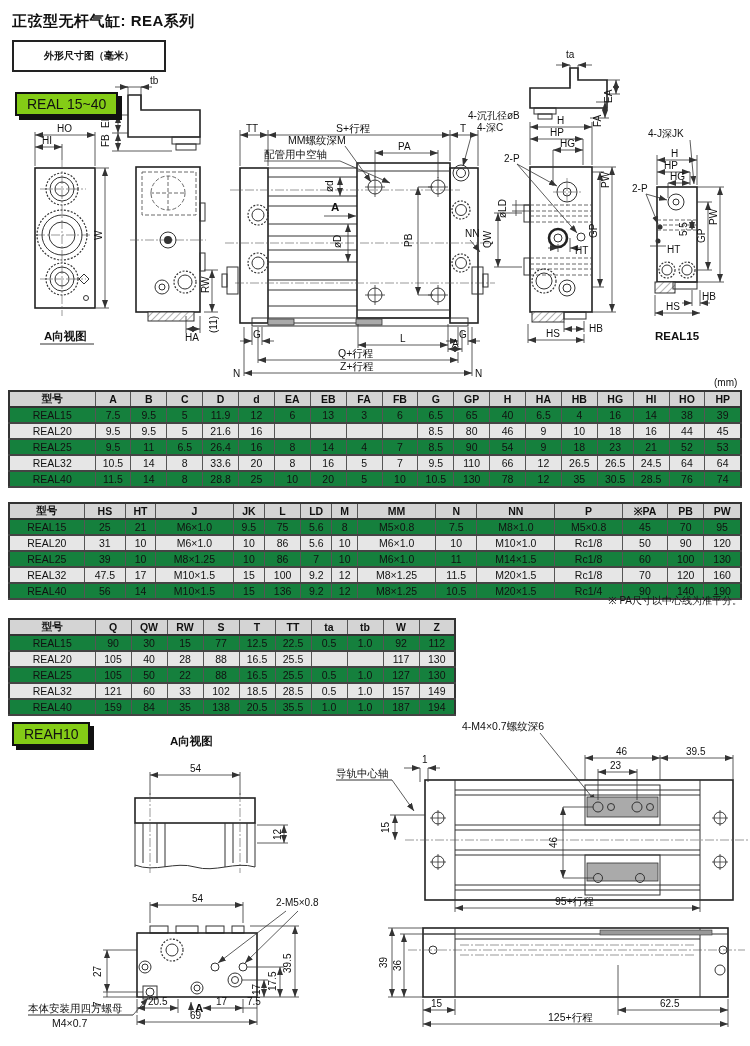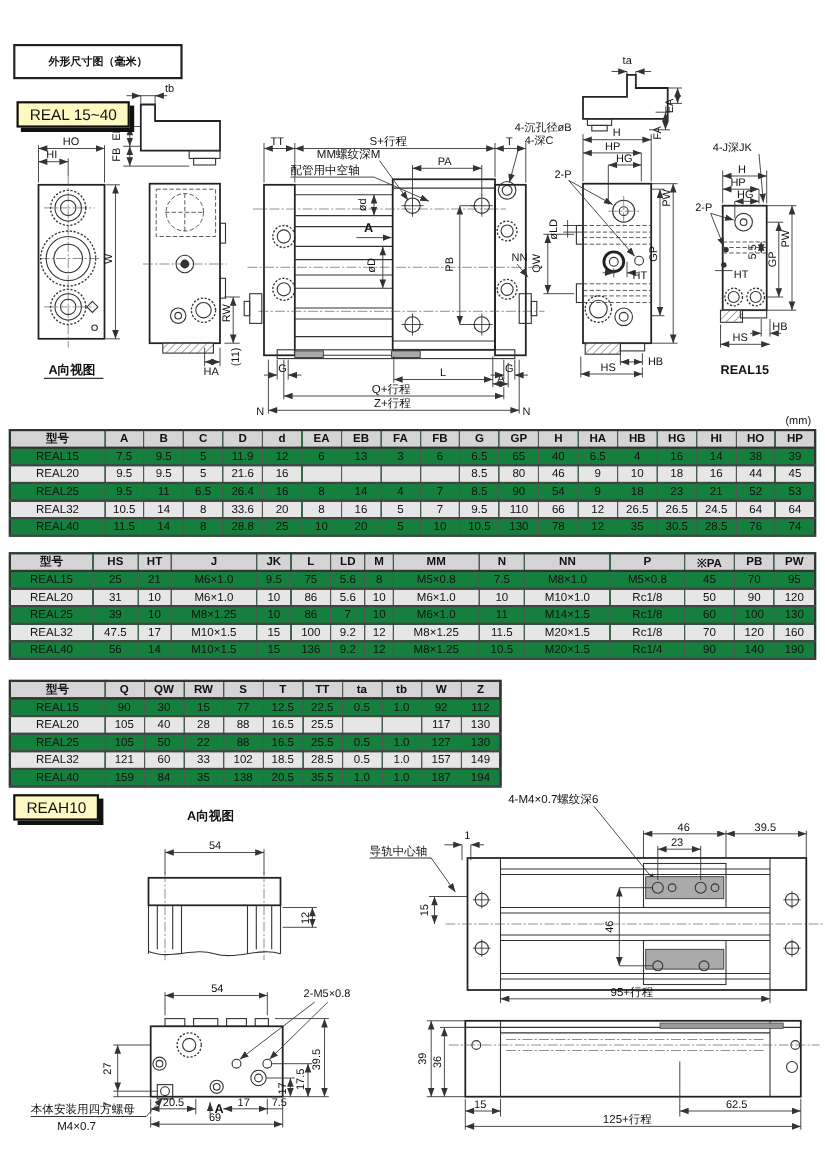--- a/index.html
+++ b/index.html
@@ -1,19 +1,19 @@
 <!DOCTYPE html>
 <html><head>
 <meta charset="utf-8">
 <style>
   html,body{margin:0;padding:0}
   .page{position:relative;width:750px;height:1046px;background:#fff;font-family:"Liberation Sans",sans-serif;color:#111;overflow:hidden}
   .title{position:absolute;left:12px;top:12px;font-size:15px;font-weight:bold;letter-spacing:.5px}
   .dimbox{position:absolute;left:12px;top:40px;width:150px;height:28px;border:2px solid #222;display:flex;align-items:center;justify-content:center;font-size:10px;font-weight:bold}
-  .shadowbox{position:absolute;background:#fef9c3;border:2px solid #111;box-shadow:4px 4px 0 #111;font-size:14px;padding:2px 10px;z-index:5}
+  .shadowbox{position:absolute;background:#84cc16;border:2px solid #111;box-shadow:4px 4px 0 #111;font-size:14px;padding:2px 10px;z-index:5}
   .realbox{left:15px;top:92px}
   .reahbox{left:12px;top:722px}
   .unit{position:absolute;left:714px;top:377px;font-size:10px}
   .fnote{position:absolute;left:420px;top:593px;width:322px;text-align:right;font-size:10px}
   svg{position:absolute;left:0}
   #d1svg{top:40px}
   #d2svg{top:715px}
   table{position:absolute;border-collapse:collapse;font-size:10.5px;text-align:center;background:#15803d}
   th{background:#d4d4d4;font-weight:bold}
   th,td{border-left:1px solid #555;border-right:1px solid #555;height:14px;padding:0 1px;white-space:nowrap;overflow:hidden}
@@ -35,20 +35,21 @@
   text{font-family:"Liberation Sans",sans-serif;font-size:10px;fill:#111}
   .cn{font-size:10.5px}
   .bt{font-weight:bold;font-size:11.5px}
   .gry{fill:#aaa;stroke:#333;stroke-width:.8}
 </style>
 </head>
 <body>
 
 <div class="page">
 
+  <div class="title">正弦型无杆气缸: REA系列</div>
   <div class="dimbox">外形尺寸图（毫米）</div>
   <div class="shadowbox realbox">REAL 15~40</div>
   <div class="unit">(mm)</div>
 
   <svg id="d1svg" width="750" height="338" viewBox="0 0 750 338">
     <defs>
       <marker id="ma" markerWidth="10" markerHeight="8" refX="8" refY="3" orient="auto" markerUnits="userSpaceOnUse">
           <path d="M0,0 L8,3 L0,6 Z" fill="#333"></path>
         </marker>
       <marker id="ms" markerWidth="10" markerHeight="8" refX="0" refY="3" orient="auto" markerUnits="userSpaceOnUse">
@@ -639,20 +640,21 @@
           <td>M8×1.25</td>
           <td>10.5</td>
           <td>M20×1.5</td>
           <td>Rc1/4</td>
           <td>90</td>
           <td>140</td>
           <td>190</td>
         </tr>
       </tbody>
     </table>
+  <div class="fnote">※ PA尺寸以中心线为准平分。</div>
   <table id="t3">
     <colgroup>
         <col class="c0">
       </colgroup>
   <thead>
         <tr>
           <th>型号</th>
           <th>Q</th>
           <th>QW</th>
           <th>RW</th>

